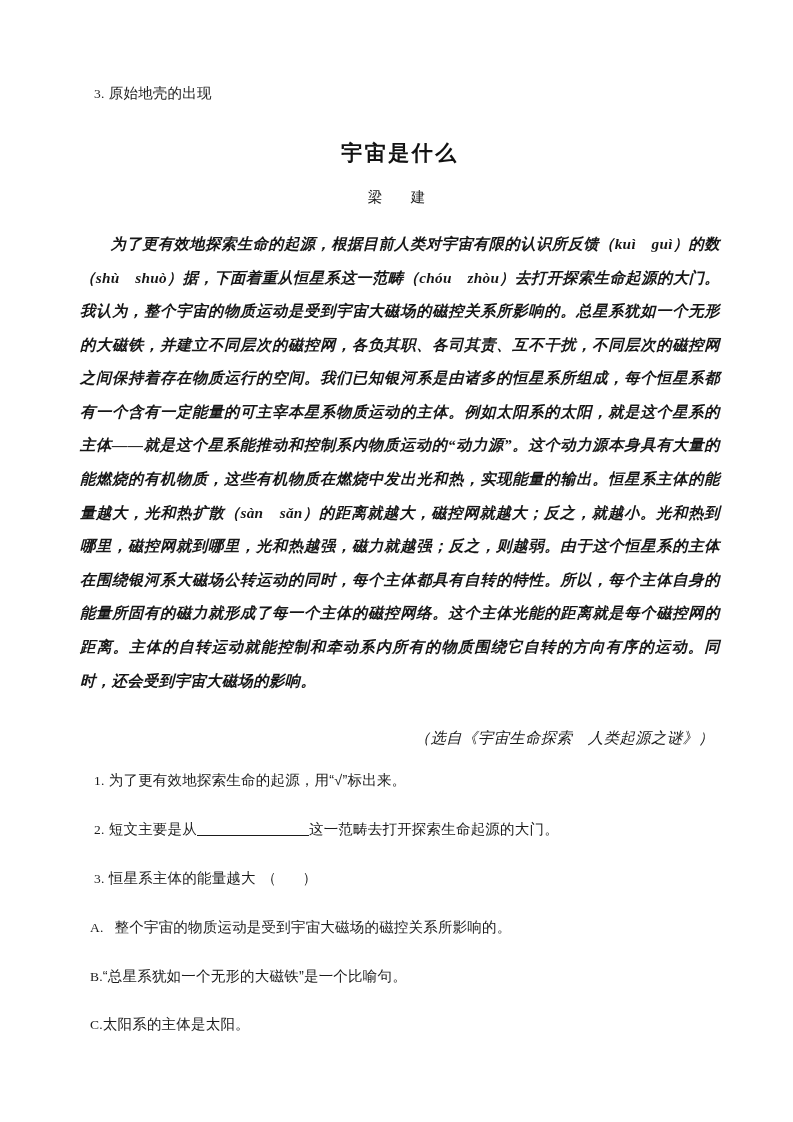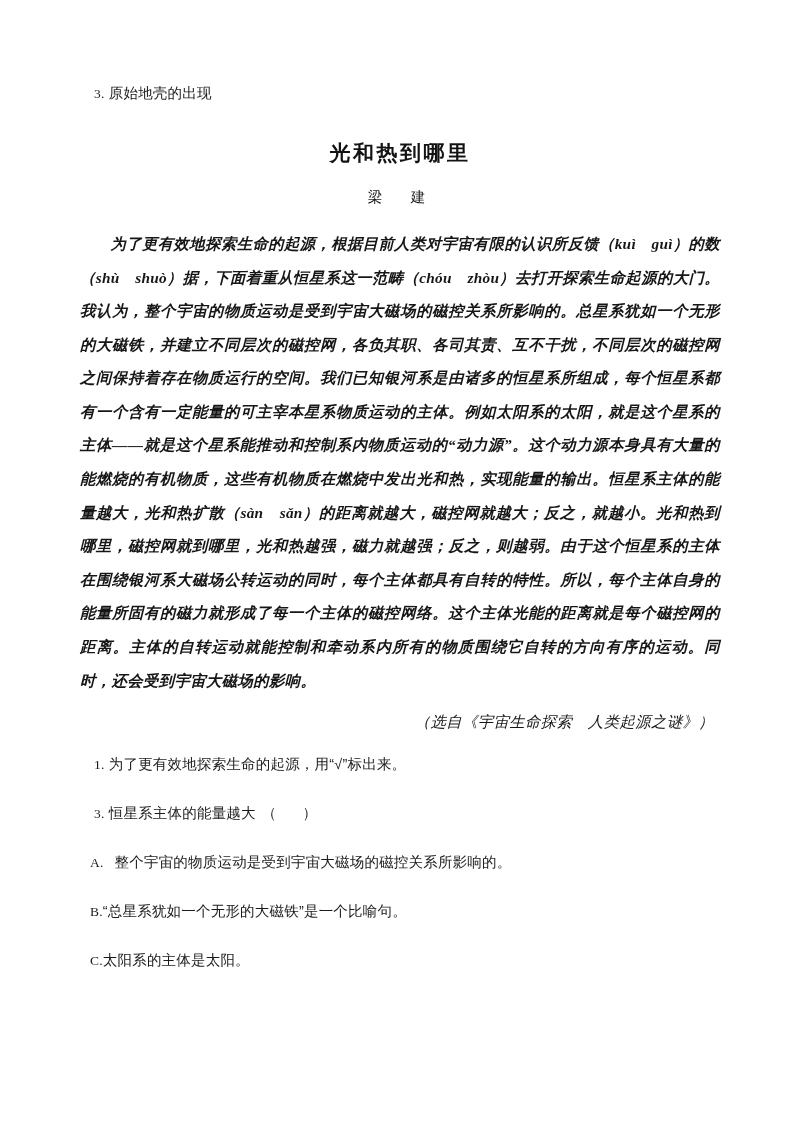--- a/index.html
+++ b/index.html
@@ -80,21 +80,21 @@
     text-indent: 2em;
     letter-spacing: 0.45px;
     color: #161616;
     font-weight: bold;
   }
   .article-body .pinyin {
     font-style: italic;
     letter-spacing: 0.3px;
   }
   .source-line {
-    margin-top: 8px;
+    margin-top: 24px;
     font-family: "Liberation Serif", "DejaVu Serif", serif;
     font-style: italic;
     font-size: 15.3px;
     line-height: 33.6px;
     text-align: right;
     letter-spacing: 0.45px;
     color: #161616;
     padding-right: 6px;
   }
 
@@ -139,33 +139,37 @@
 <div class="page">
   <div class="content">
 
     <div class="top-items">
       <div class="top-item">
         <span class="num-prefix">3.</span>
         <span>原始地壳的出现</span>
       </div>
     </div>
 
-    <h1 class="article-title">光和热到哪里</h1>
+    <h1 class="article-title">宇宙是什么</h1>
     <div class="article-author">梁　建</div>
 
     <div class="article-body"><span>为了更有效地探索生命的起源，根据目前人类对宇宙有限的认识所反馈</span><span class="pinyin">（kuì　guì）</span><span>的数</span><span class="pinyin">（shù　shuò）</span><span>据，下面着重从恒星系这一范畴</span><span class="pinyin">（chóu　zhòu）</span><span>去打开探索生命起源的大门。我认为，整个宇宙的物质运动是受到宇宙大磁场的磁控关系所影响的。总星系犹如一个无形的大磁铁，并建立不同层次的磁控网，各负其职、各司其责、互不干扰，不同层次的磁控网之间保持着存在物质运行的空间。我们已知银河系是由诸多的恒星系所组成，每个恒星系都有一个含有一定能量的可主宰本星系物质运动的主体。例如太阳系的太阳，就是这个星系的主体——就是这个星系能推动和控制系内物质运动的“动力源”。这个动力源本身具有大量的能燃烧的有机物质，这些有机物质在燃烧中发出光和热，实现能量的输出。恒星系主体的能量越大，光和热扩散</span><span class="pinyin">（sàn　sǎn）</span><span>的距离就越大，磁控网就越大；反之，就越小。光和热到哪里，磁控网就到哪里，光和热越强，磁力就越强；反之，则越弱。由于这个恒星系的主体在围绕银河系大磁场公转运动的同时，每个主体都具有自转的特性。所以，每个主体自身的能量所固有的磁力就形成了每一个主体的磁控网络。这个主体光能的距离就是每个磁控网的距离。主体的自转运动就能控制和牵动系内所有的物质围绕它自转的方向有序的运动。同时，还会受到宇宙大磁场的影响。</span></div>
 
     <div class="source-line">（选自《宇宙生命探索　人类起源之谜》）</div>
 
     <div class="questions">
       <div class="question">
         <span class="num-prefix">1.</span>
         <span>为了更有效地探索生命的起源，用“√”标出来。</span>
       </div>
 
+      <div class="question">
+        <span class="num-prefix">2.</span>
+        <span>短文主要是从</span><span class="blank-rule"></span><span>这一范畴去打开探索生命起源的大门。</span>
+      </div>
 
       <div class="question">
         <span class="num-prefix">3.</span>
         <span>恒星系主体的能量越大</span><span class="sp"></span><span>（</span><span class="paren-gap"></span><span>）</span>
       </div>
 
       <div class="question opt">
         <span class="num-prefix">A.</span><span class="sp-wide"></span><span>整个宇宙的物质运动是受到宇宙大磁场的磁控关系所影响的。</span>
       </div>
       <div class="question opt">

